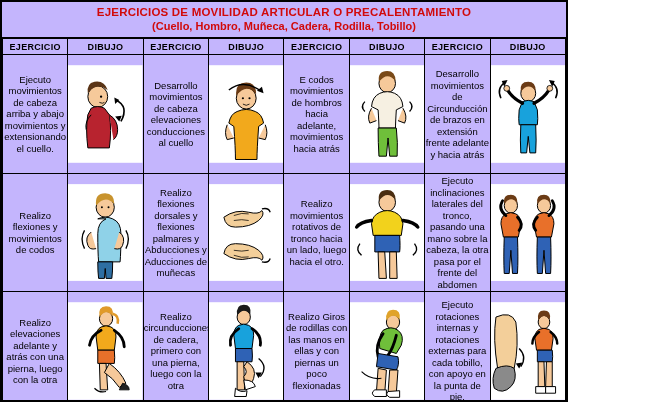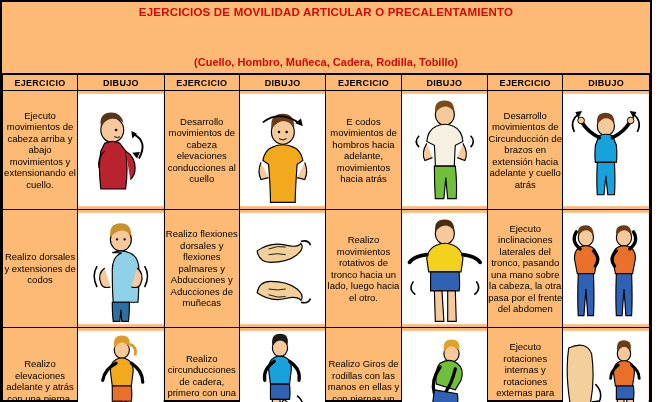--- a/index.html
+++ b/index.html
@@ -3,25 +3,25 @@
 <meta charset="utf-8">
 <style>
   html,body{margin:0;padding:0;}
   body{
     width:662px;height:402px;
     background:#ffffff;
     font-family:"Liberation Sans", sans-serif;
     overflow:hidden;
   }
   .sheet{
-    width:652px;height:402px;
+    width:568px;height:402px;
     box-sizing:border-box;
     border:2px solid #000;
     display:flex;flex-direction:column;
-    background:#fdba74;
+    background:#c4b5fd;
   }
   .title-bar{
     border-bottom:1px solid #000;
     text-align:center;
     padding:3px 4px 4px 4px;
     flex:0 0 auto;
   }
   .title-main{
     font-size:11.5px;font-weight:bold;color:#d10a0a;
     letter-spacing:.2px;line-height:14px;
@@ -71,21 +71,21 @@
   col.ctext{width:11.6%;}
   col.cimg{width:13.4%;}
 </style>
 </head>
 <body>
 
 <div class="sheet">
 
   <div class="title-bar">
     <div class="title-main" style="color: rgb(209, 10, 10);">EJERCICIOS DE MOVILIDAD ARTICULAR O PRECALENTAMIENTO</div>
-    <div class="title-sub" style="color: rgb(209, 10, 10); margin-top: 36px;">(Cuello, Hombro, Muñeca, Cadera, Rodilla, Tobillo)</div>
+    <div class="title-sub" style="color: rgb(209, 10, 10);">(Cuello, Hombro, Muñeca, Cadera, Rodilla, Tobillo)</div>
   </div>
 
   <table class="grid">
     <colgroup>
       <col class="ctext">
         <col class="cimg">
       <col class="ctext">
         <col class="cimg">
       <col class="ctext">
         <col class="cimg">
@@ -149,42 +149,42 @@
             <ellipse cx="45" cy="22" rx="10" ry="11" fill="#f6c99a" stroke="#000" stroke-width="1.2"></ellipse>
             <path d="M35 20 q10 -13 20 -1 q0 -12 -10 -12 q-12 0 -10 13z" fill="#7a4a18"></path>
             <path d="M36 34 q9 -4 18 0 q9 4 10 16 l-8 4 q-1 16 -1 22 l-20 0 q0 -6 -1 -22 l-8 -4 q1 -12 10 -16z" fill="#f6f0e2" stroke="#000" stroke-width="1.2"></path>
             <path d="M26 52 q-6 10 -2 18 l8 -3" fill="#f6c99a" stroke="#000" stroke-width="1.2"></path>
             <path d="M64 52 q6 10 2 18 l-8 -3" fill="#f6c99a" stroke="#000" stroke-width="1.2"></path>
             <path d="M34 76 l22 0 q2 18 1 34 l-9 0 l-2 -22 l-2 22 l-9 0 q-1 -16 -1 -34z" fill="#6fbf3a" stroke="#000" stroke-width="1.2"></path>
             <path d="M18 44 q-6 6 0 12" stroke="#000" stroke-width="1.6" fill="none"></path>
             <path d="M72 44 q6 6 0 12" stroke="#000" stroke-width="1.6" fill="none"></path>
           </svg>
         </td>
-        <td class="txt">Desarrollo movimientos de Circunducción de brazos en extensión hacia adelante y cuello atrás</td>
+        <td class="txt">Desarrollo movimientos de Circunducción de brazos en extensión frente adelante y hacia atrás</td>
         <td class="img">
           <svg class="fig" viewBox="0 0 90 118">
             <rect x="0" y="0" width="90" height="118" fill="#fff"></rect>
             <ellipse cx="45" cy="34" rx="9" ry="10" fill="#f6c99a" stroke="#000" stroke-width="1.2"></ellipse>
             <path d="M36 32 q9 -12 18 -1 q0 -11 -9 -11 q-11 0 -9 12z" fill="#6b3b15"></path>
             <path d="M38 44 q7 -3 14 0 l4 10 q1 12 0 18 l-22 0 q-1 -6 0 -18z" fill="#18a2dc" stroke="#000" stroke-width="1.2"></path>
             <path d="M38 46 q-12 -6 -18 -16" stroke="#000" stroke-width="4" fill="none" stroke-linecap="round"></path>
             <path d="M52 46 q12 -6 18 -16" stroke="#000" stroke-width="4" fill="none" stroke-linecap="round"></path>
             <circle cx="19" cy="28" r="3.5" fill="#f6c99a" stroke="#000" stroke-width="1"></circle>
             <circle cx="71" cy="28" r="3.5" fill="#f6c99a" stroke="#000" stroke-width="1"></circle>
             <path d="M36 72 l18 0 q1 20 0 34 l-7 0 l-2 -20 l-2 20 l-7 0 q-1 -14 0 -34z" fill="#18a2dc" stroke="#000" stroke-width="1.2"></path>
             <path d="M12 40 q-6 -12 6 -20" stroke="#000" stroke-width="1.8" fill="none"></path>
             <path d="M20 18 l-7 1 l3 7z" fill="#000"></path>
             <path d="M78 40 q6 -12 -6 -20" stroke="#000" stroke-width="1.8" fill="none"></path>
             <path d="M70 18 l7 1 l-3 7z" fill="#000"></path>
           </svg>
         </td>
       </tr>
 
       <tr class="r2">
-        <td class="txt">Realizo dorsales y extensiones de codos</td>
+        <td class="txt">Realizo flexiones y movimientos de codos</td>
         <td class="img">
           <svg class="fig" viewBox="0 0 90 117">
             <rect x="0" y="0" width="90" height="117" fill="#fff"></rect>
             <ellipse cx="45" cy="28" rx="11" ry="12" fill="#f6c99a" stroke="#000" stroke-width="1.2"></ellipse>
             <path d="M34 26 q11 -14 22 -2 q0 -13 -11 -13 q-13 0 -11 15z" fill="#c8932e"></path>
             <circle cx="41" cy="28" r="1.2" fill="#000"></circle>
               <circle cx="49" cy="28" r="1.2" fill="#000"></circle>
             <path d="M36 42 q9 -4 18 0 q10 4 10 18 q0 22 -1 34 l-26 0 q-1 -12 -1 -34 q0 -14 10 -18z" fill="#8fd2e8" stroke="#000" stroke-width="1.2"></path>
             <path d="M28 58 q-8 6 -4 16 q2 6 10 4" fill="#f6c99a" stroke="#000" stroke-width="1.2"></path>
             <path d="M62 58 q8 6 4 16 q-2 6 -10 4" fill="#f6c99a" stroke="#000" stroke-width="1.2"></path>

